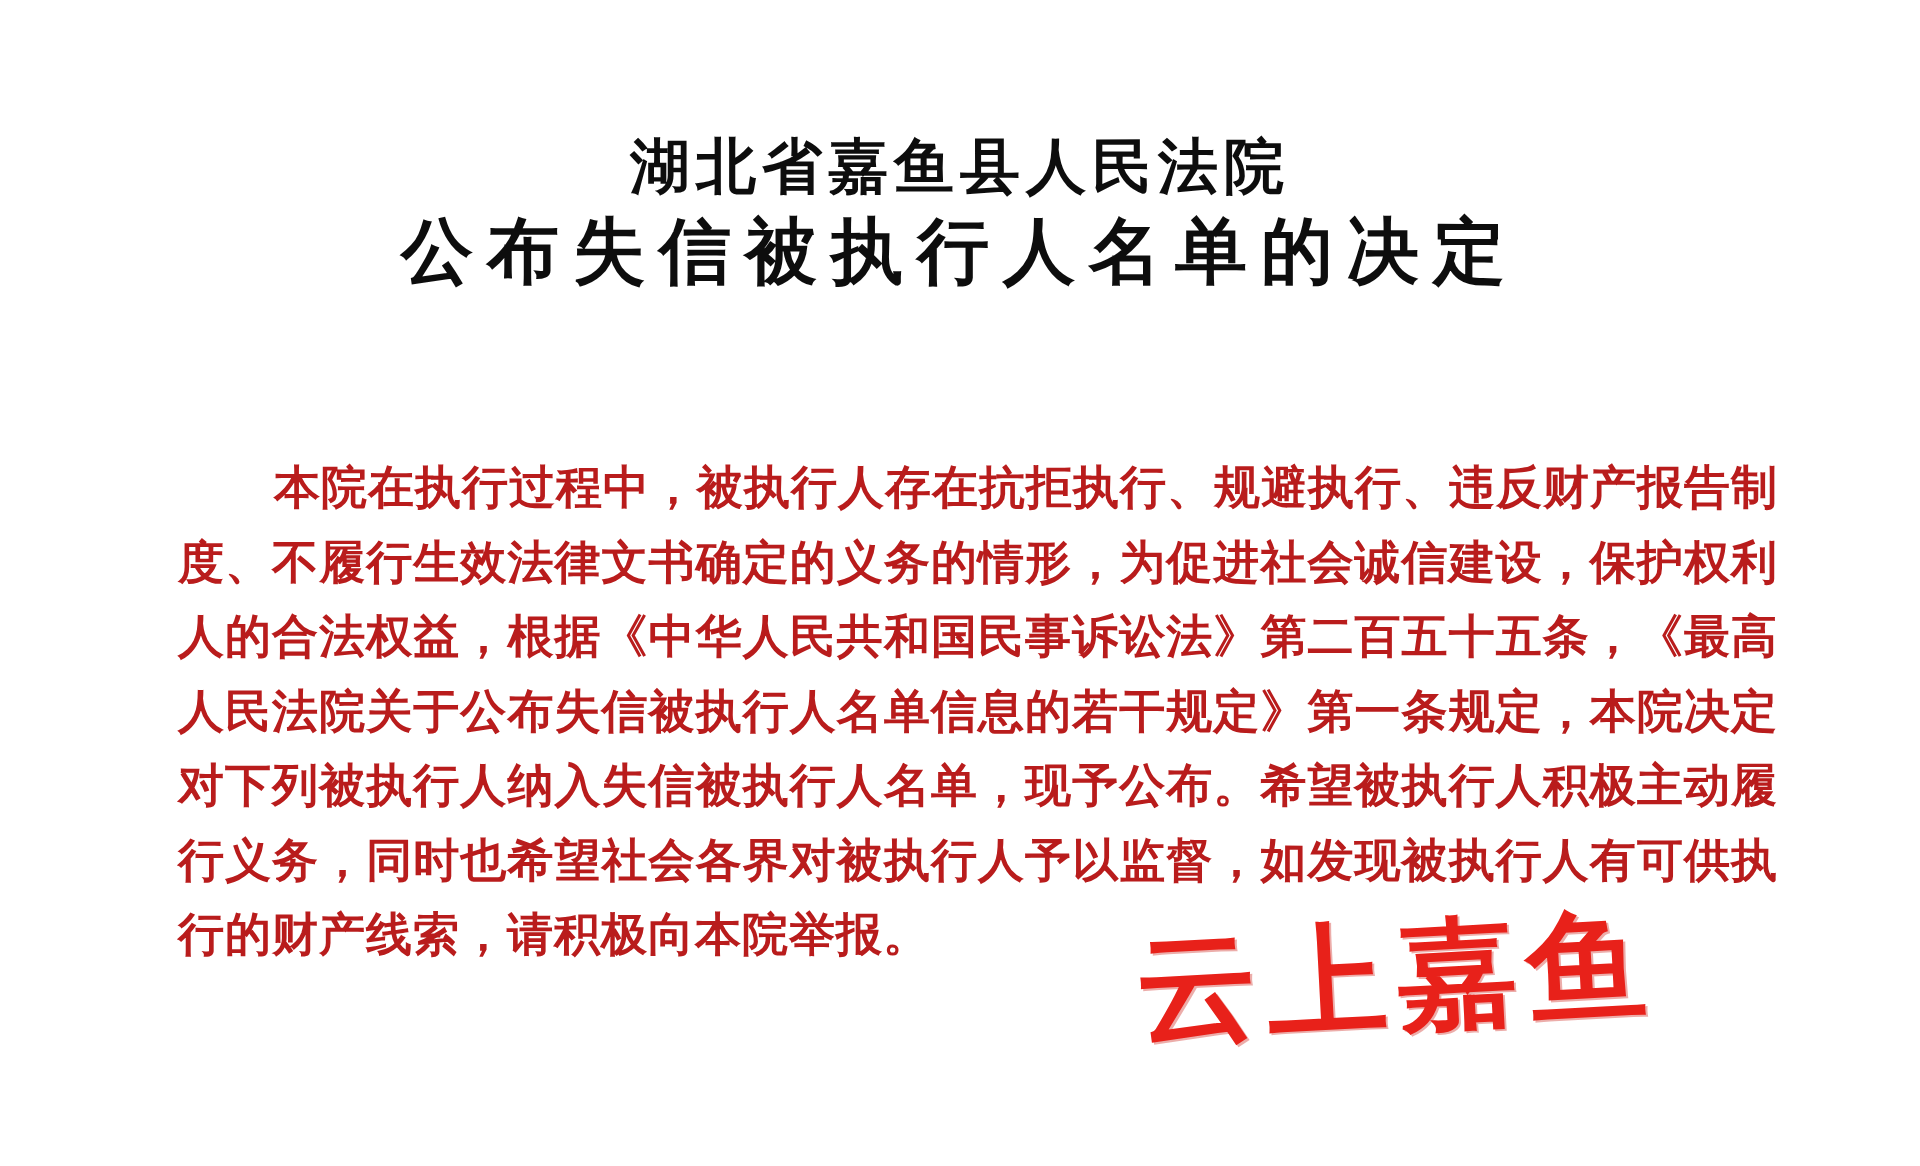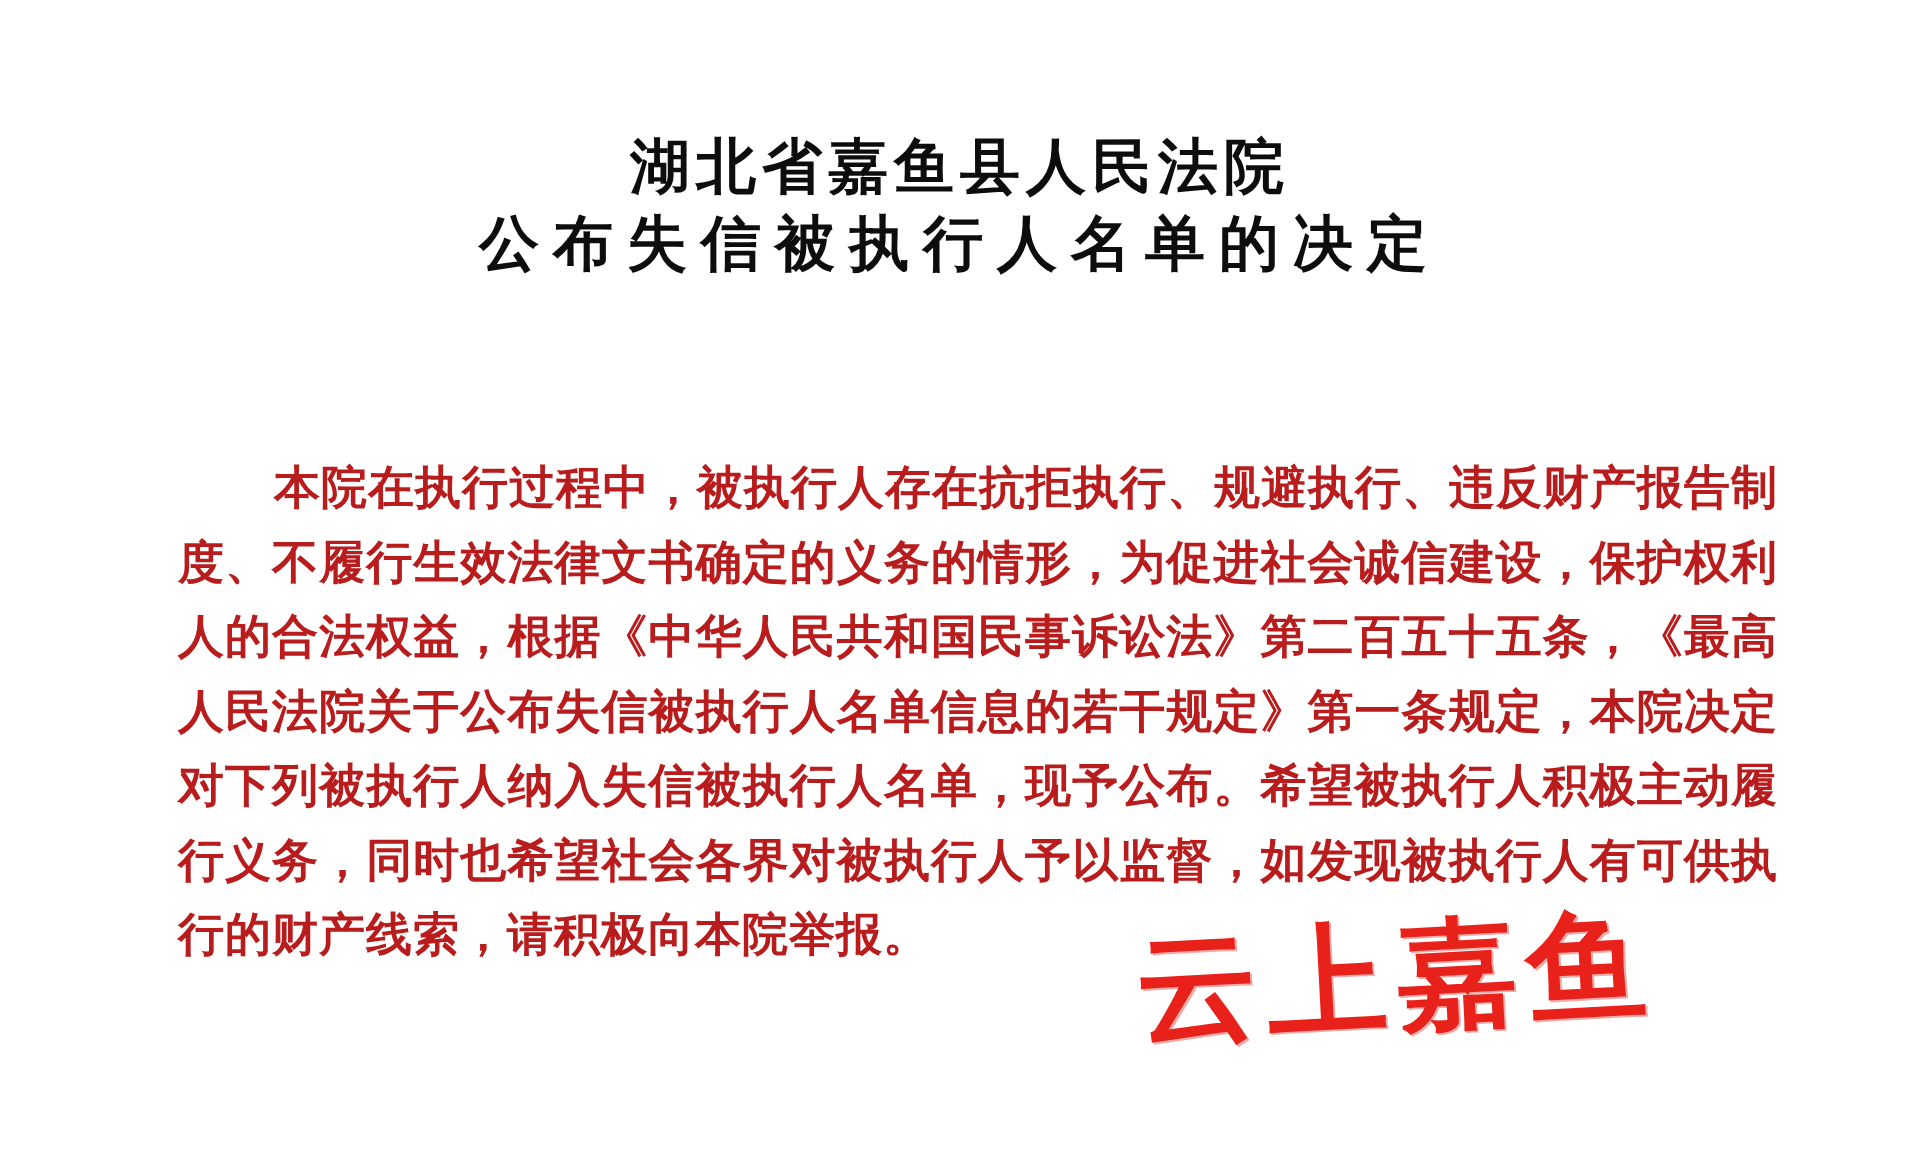--- a/index.html
+++ b/index.html
@@ -47,21 +47,21 @@
     color: #0d0d0d;
     letter-spacing: 6px;
     line-height: 1.28;
   }
 
   .title-line-1 {
     font-size: 60px;
   }
 
   .title-line-2 {
-    font-size: 60px;
+    font-size: 72px;
     letter-spacing: 14px;
   }
 
   .body-block {
     position: absolute;
     left: 178px;
     top: 404px;
     width: 1600px;
   }
 

